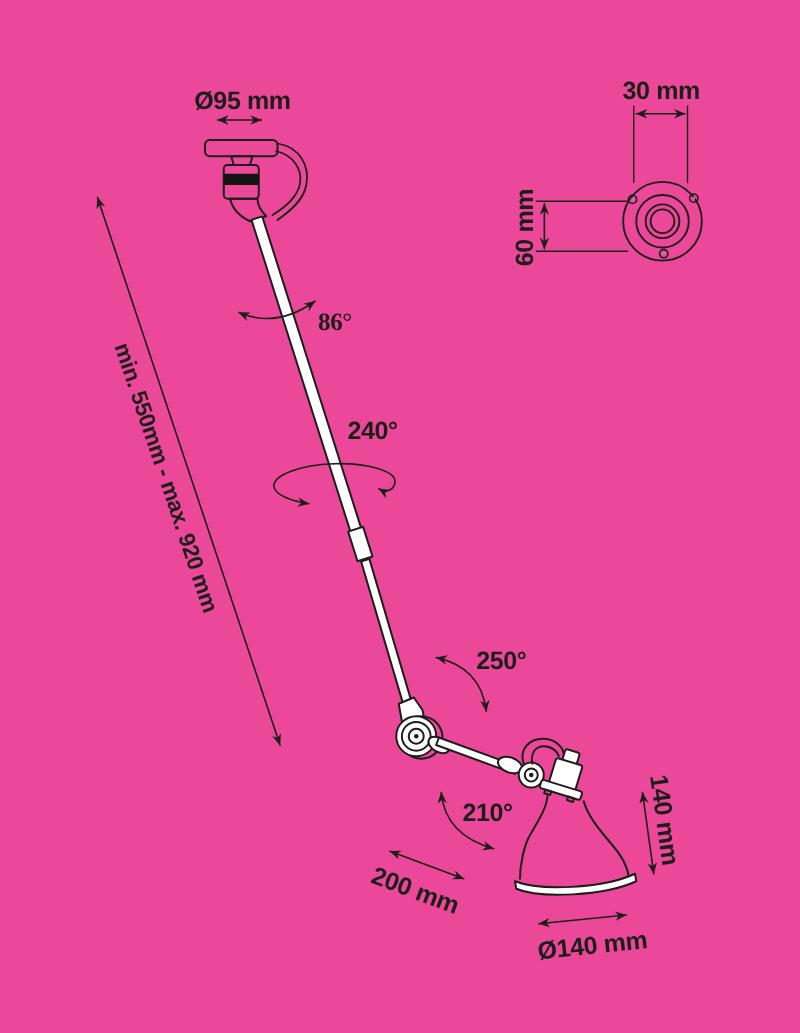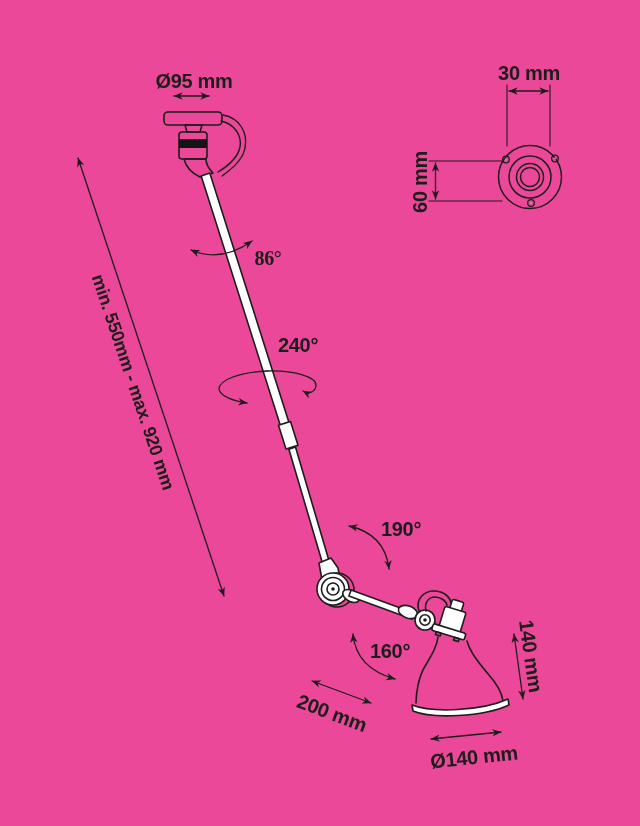--- a/index.html
+++ b/index.html
@@ -144,22 +144,22 @@
   <div class="dim-label" style="left:529px;top:73px;">30 mm</div>
 
   <div class="dim-label r-90" style="left:420px;top:182px;">60 mm</div>
 
   <div class="dim-label" style="left:268px;top:258px;font-family:Liberation Serif, serif;">86°</div>
 
   <div class="dim-label" style="left:298px;top:345px;">240°</div>
 
   <div class="dim-label r71" style="left:133px;top:382px;">min. 550mm - max. 920 mm</div>
 
-  <div class="dim-label" style="left:401px;top:529px;">190°</div>
+  <div class="dim-label" style="left:401px;top:529px;">250°</div>
 
-  <div class="dim-label" style="left:390px;top:651px;">160°</div>
+  <div class="dim-label" style="left:390px;top:651px;">210°</div>
 
   <div class="dim-label r20" style="left:332px;top:713px;">200 mm</div>
 
   <div class="dim-label r82" style="left:531px;top:656px;">140 mm</div>
 
   <div class="dim-label r-6" style="left:474px;top:757px;">Ø140 mm</div>
 </div>
 
 </body></html>

